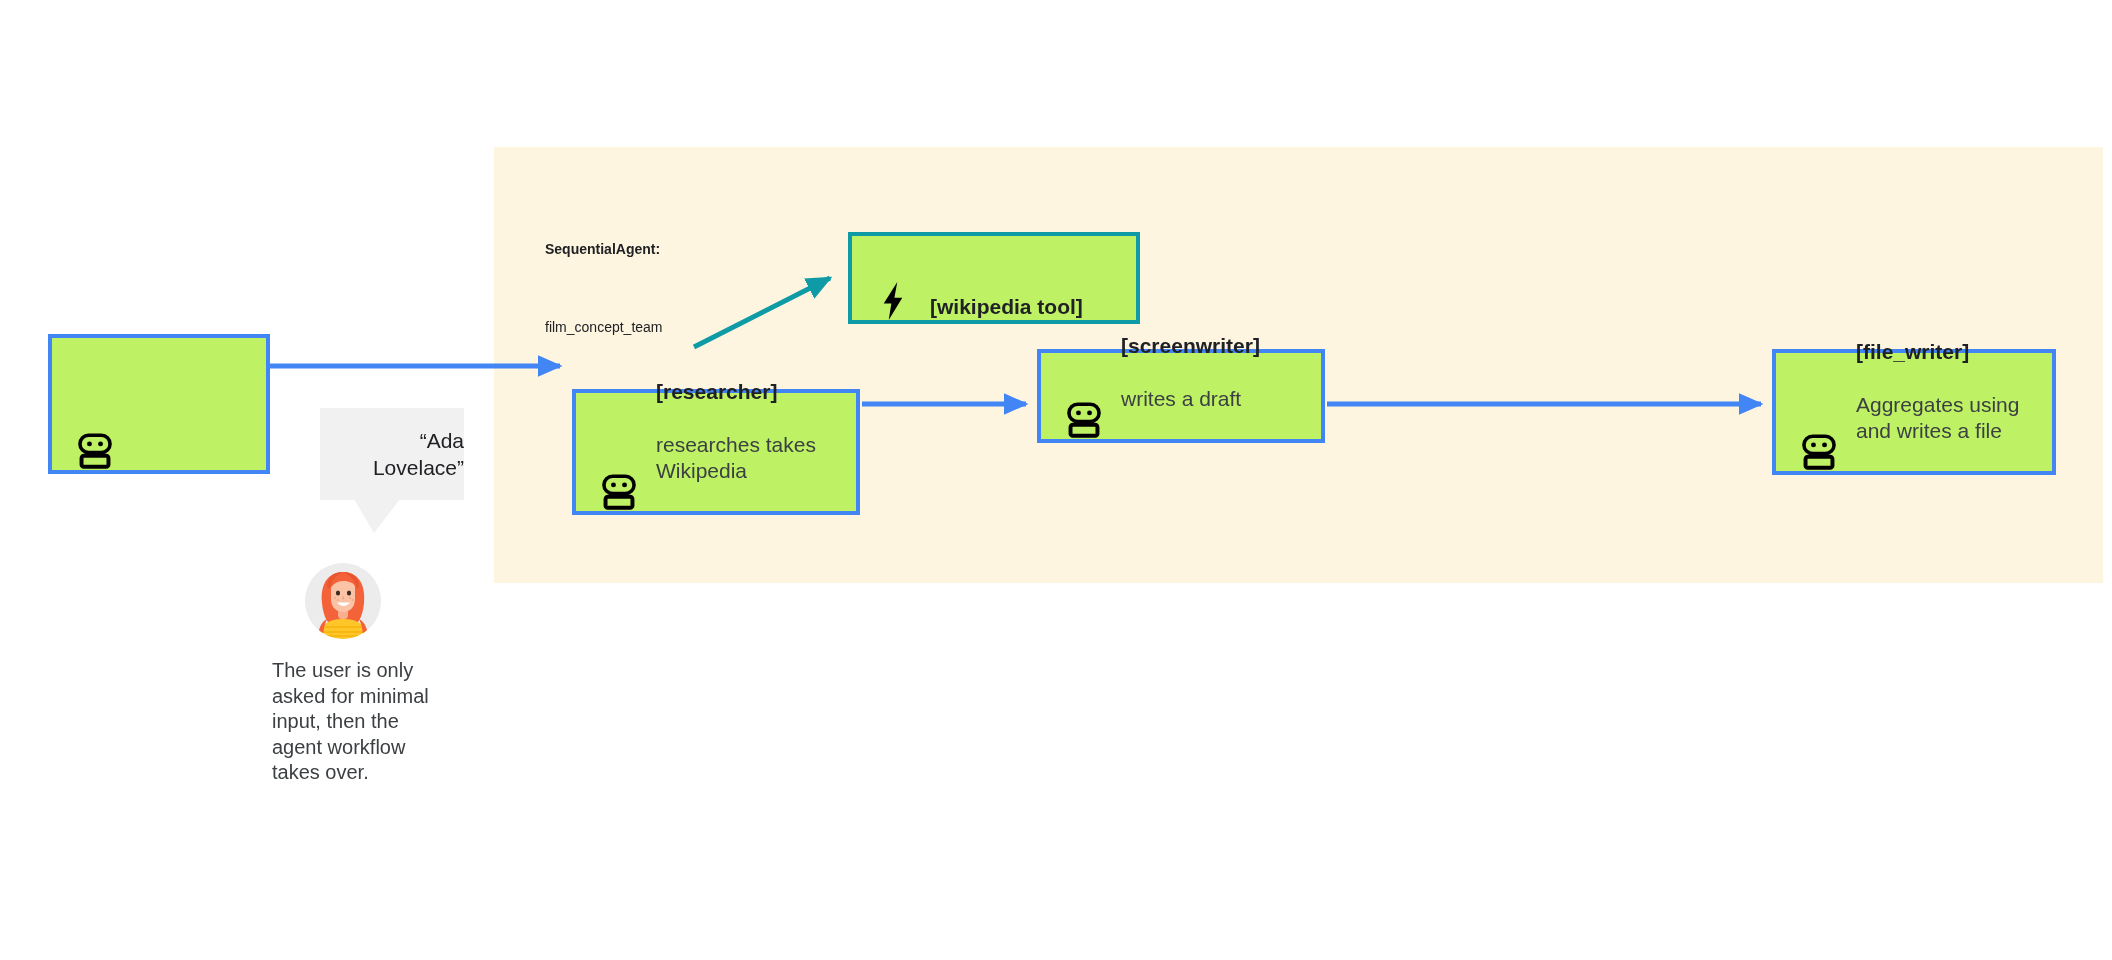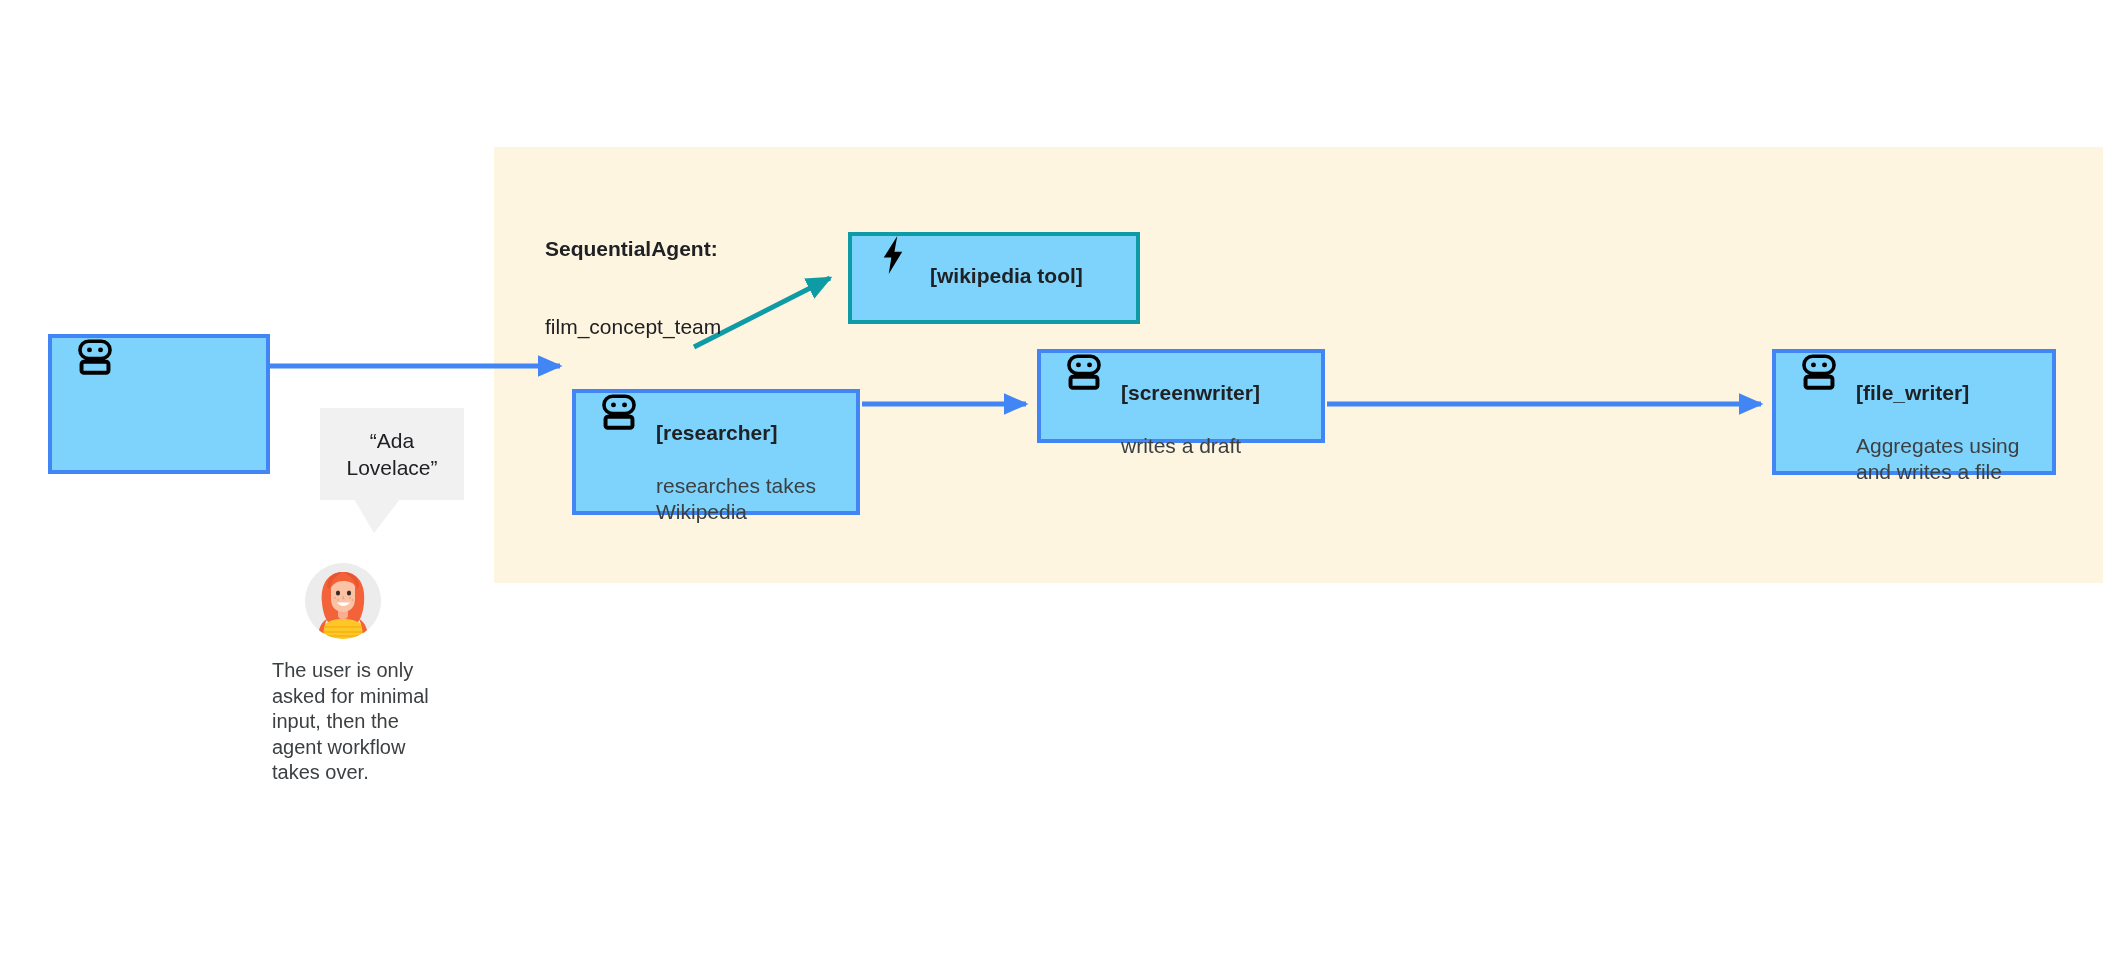--- a/index.html
+++ b/index.html
@@ -25,42 +25,42 @@
     left: 494px;
     top: 147px;
     width: 1609px;
     height: 436px;
     background: #FDF5E0;
   }
   .group-label {
     position: absolute;
     left: 545px;
     top: 184px;
-    font-size: 21px;
+    font-size: 14px;
     line-height: 26px;
     color: #202124;
     white-space: pre;
   }
   .group-label .gl-title {
     font-weight: bold;
     display: block;
   }
   .group-label .gl-sub {
     font-weight: normal;
     display: block;
   }
 
   
   .node {
     position: absolute;
-    background: #7dd3fc;
+    background: #bef264;
     border: 4px solid #4285F4;
     box-sizing: border-box;
     display: flex;
-    align-items: flex-start;
+    align-items: flex-end;
     gap: 18px;
     padding-left: 24px;
   }
   .node.tool {
     border-color: #0E9BA6;
     gap: 22px;
     padding-left: 26px;
   }
 
   .node-text {
@@ -104,21 +104,21 @@
     top: 408px;
     width: 144px;
     height: 92px;
     background: #F1F1F1;
   }
   .bubble-text {
     position: absolute;
     left: 320px;
     top: 427px;
     width: 144px;
-    text-align: center;
+    text-align: right;
     font-size: 21px;
     line-height: 27px;
     color: #202124;
     white-space: pre-line;
   }
   .bubble-tail {
     position: absolute;
     left: 354px;
     top: 499px;
     width: 0;

